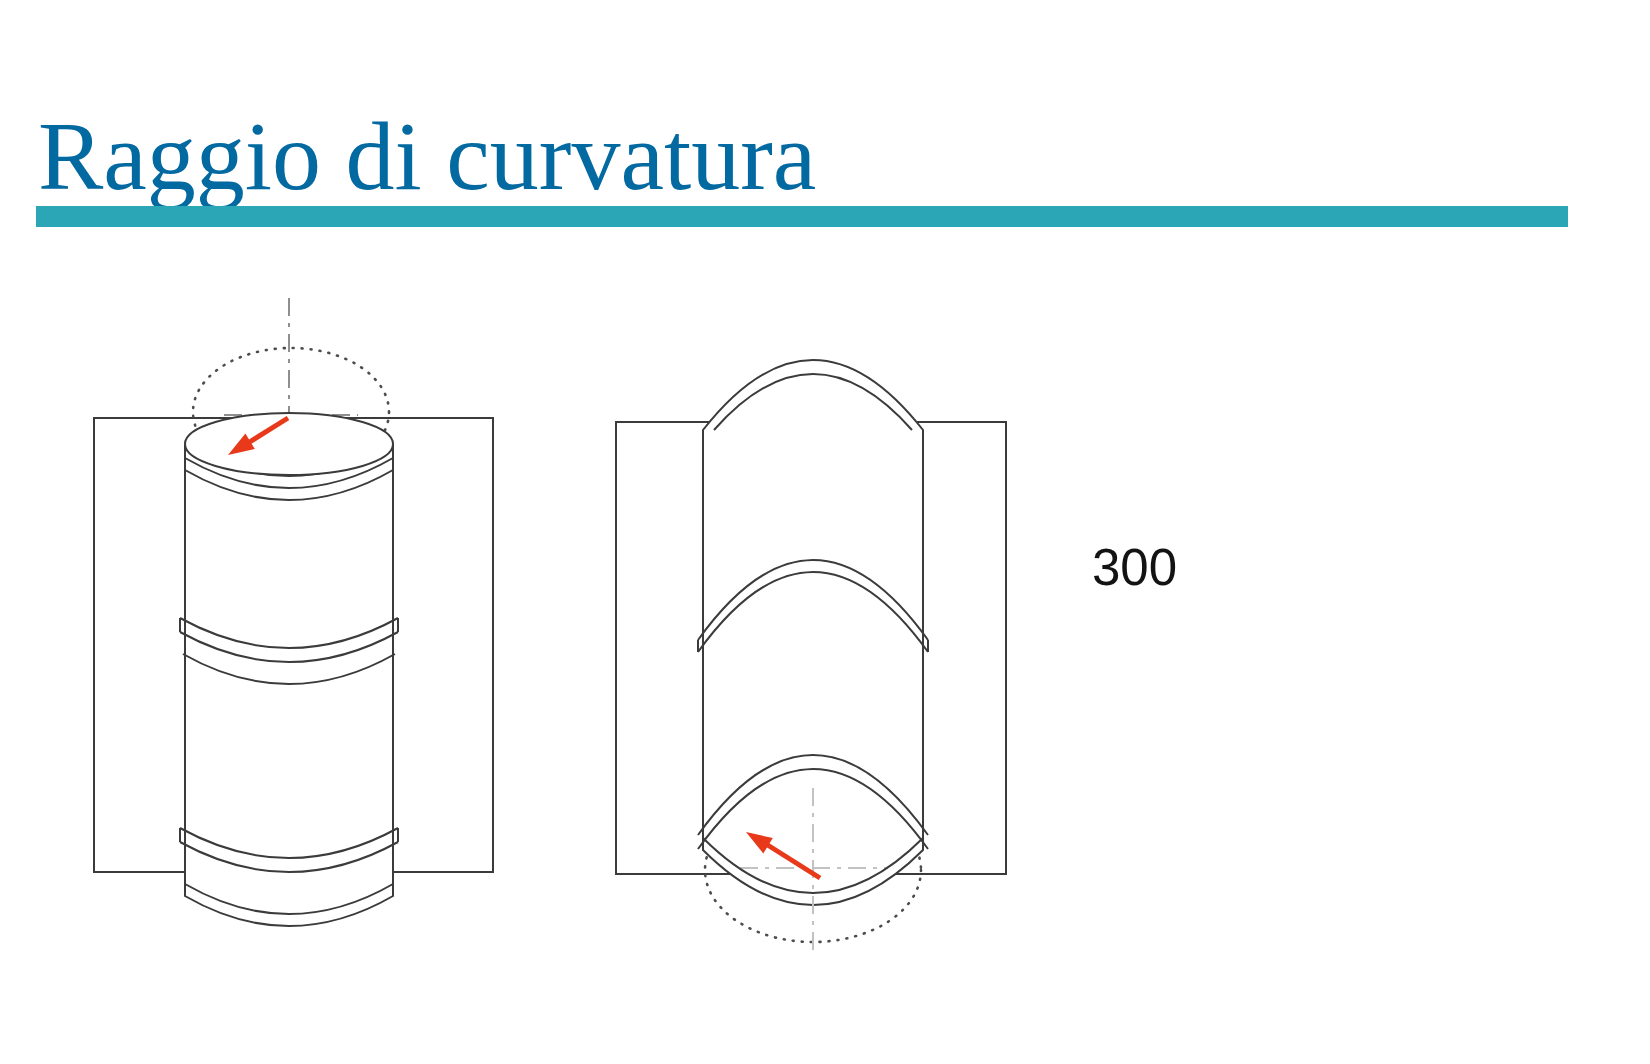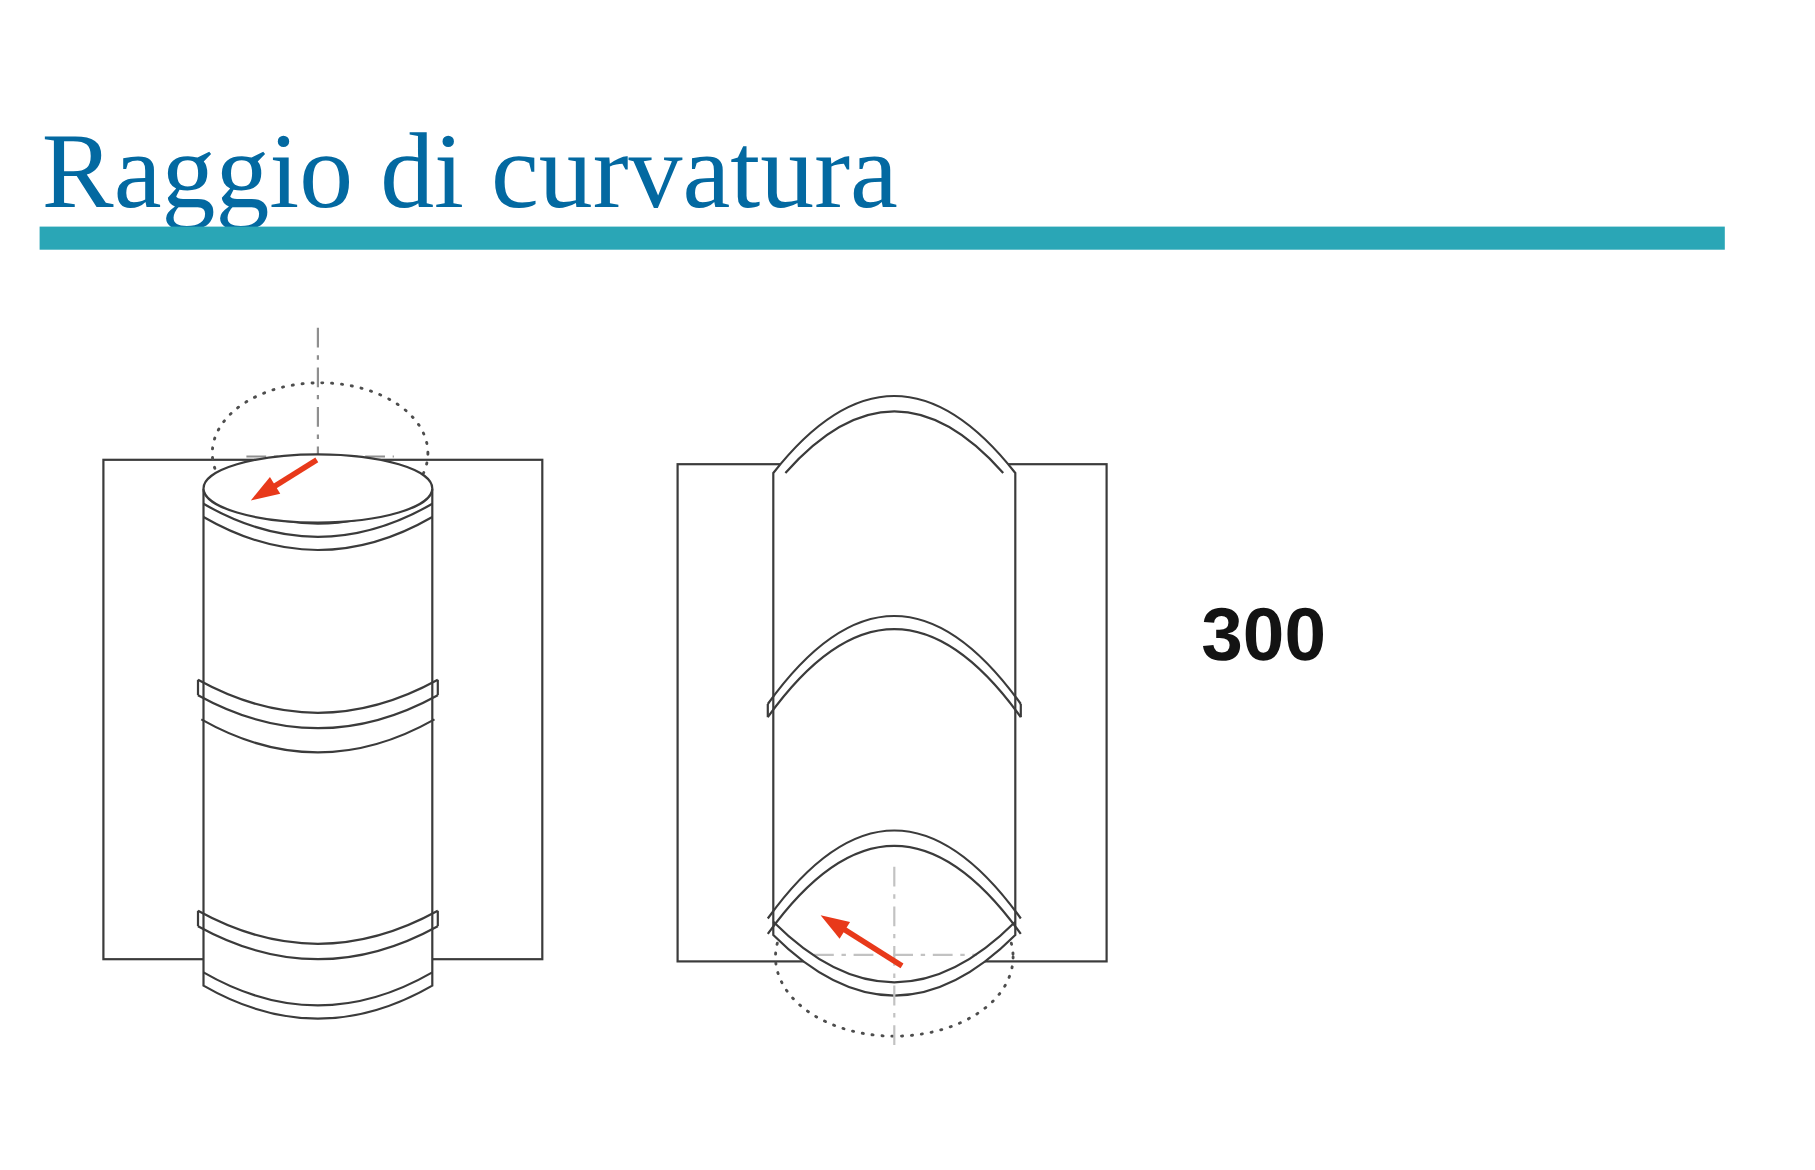--- a/index.html
+++ b/index.html
@@ -33,22 +33,22 @@
     left: 1092px; top: 512px;
     color: #131313;
   }
   .spec-label {
     font-size: 66px;
     font-weight: 500;
     letter-spacing: 0.5px;
     white-space: nowrap;
   }
   .spec-value {
-    font-size: 68px;
-    font-weight: 700;
+    font-size: 51px;
+    font-weight: 400;
     margin-top: 26px;
     white-space: nowrap;
   }
   svg .art   { fill: none; stroke: #3b3b3b; stroke-width: 2; }
   svg .artw  { fill: #ffffff; stroke: #3b3b3b; stroke-width: 2; }
   svg .dots  { fill: none; stroke: #4d4d4d; stroke-width: 2.6; stroke-dasharray: 1 8; stroke-linecap: round; }
   svg .cdash { fill: none; stroke: #8f8f8f; stroke-width: 2; stroke-dasharray: 18 7 4 7; }
   svg .cdashlight { fill: none; stroke: #c2c2c2; stroke-width: 2; stroke-dasharray: 18 7 4 7; }
   svg .redshaft { stroke: #E8391A; stroke-width: 5; fill: none; }
   svg .redhead  { fill: #E8391A; stroke: none; }

